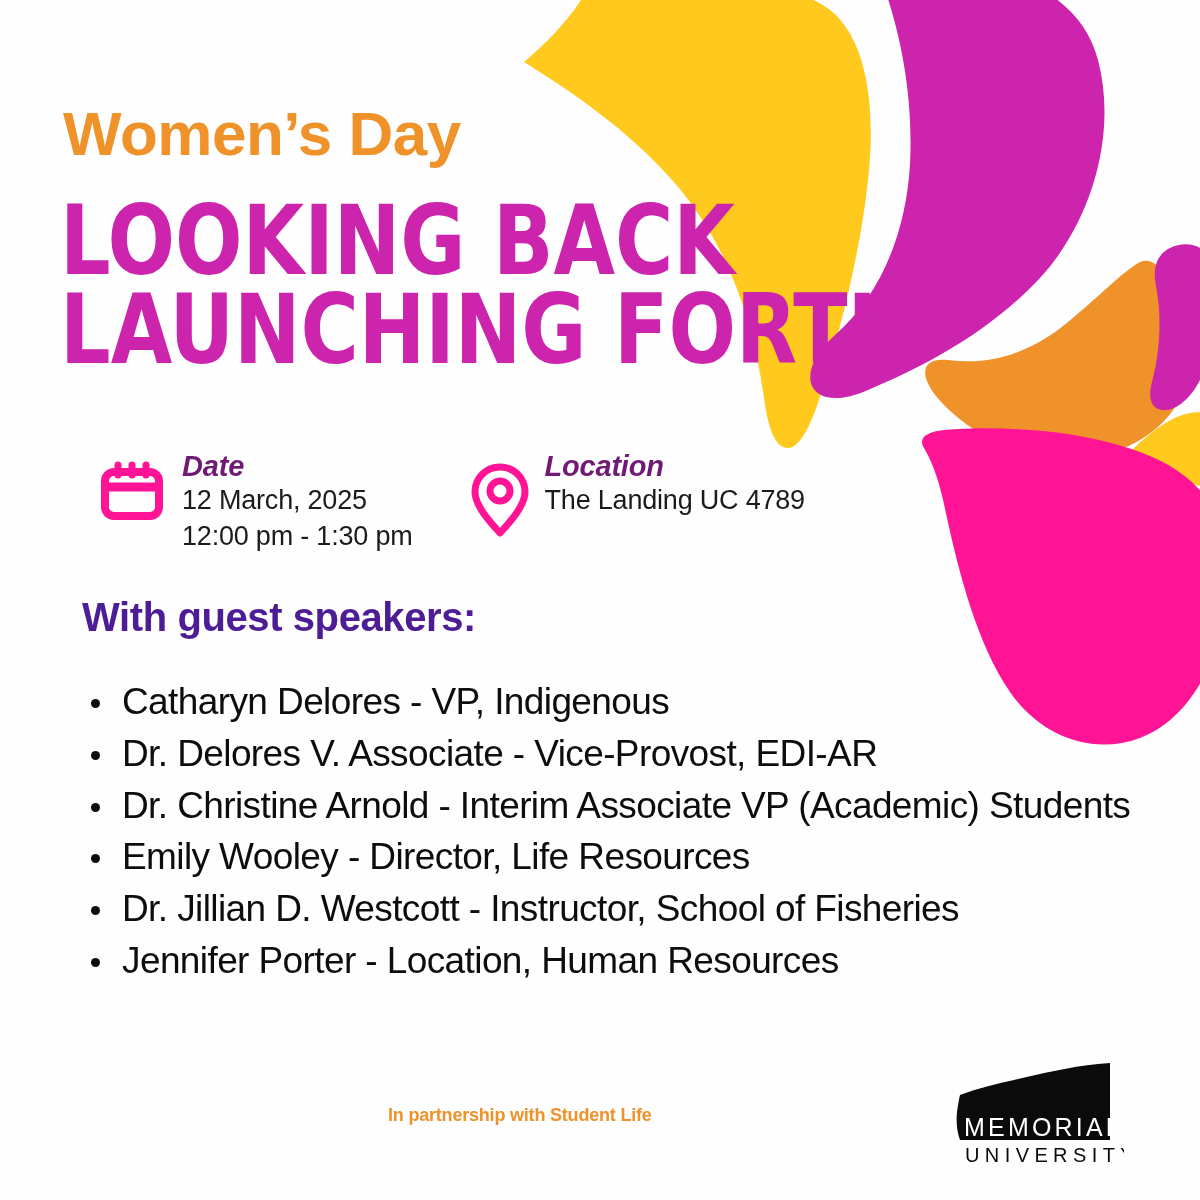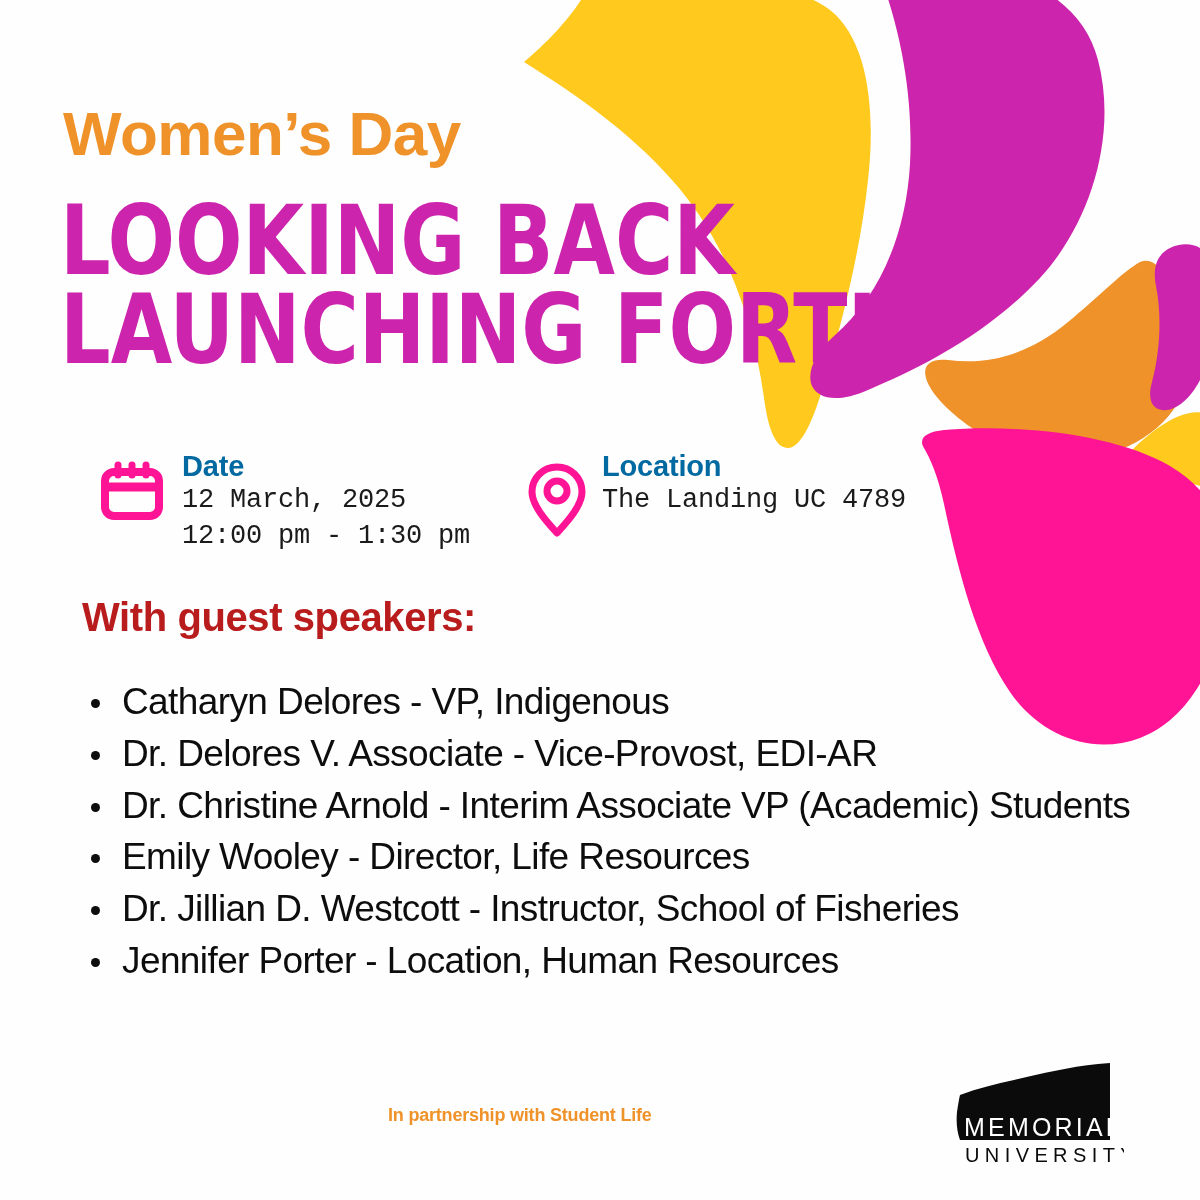--- a/index.html
+++ b/index.html
@@ -83,42 +83,42 @@
     justify-content: center;
     padding-top: 14px;
     box-sizing: border-box;
   }
   .info-icon.loc { width: 62px; }
 
   .info-text { padding-top: 2px; }
   .info-label {
     font-size: 29px;
     font-weight: 700;
-    color: #0369a1;
+    color: #701a75;
     line-height: 1.18;
     letter-spacing: -0.2px;
+    font-style: italic;
   }
   .info-value {
     font-size: 27px;
     font-weight: 400;
     color: #1b1b1b;
     line-height: 1.32;
     letter-spacing: -0.2px;
     white-space: nowrap;
-    font-family: Liberation Mono, monospace;
   }
 
   
   .speakers-title {
     position: absolute;
     left: 82px;
     top: 597px;
     font-size: 40px;
     font-weight: 700;
-    color: #b91c1c;
+    color: #4c1d95;
     letter-spacing: -0.4px;
     line-height: 1;
   }
   .speakers-list {
     position: absolute;
     left: 78px;
     top: 676px;
     width: 1080px;
     margin: 0;
     padding: 0;

